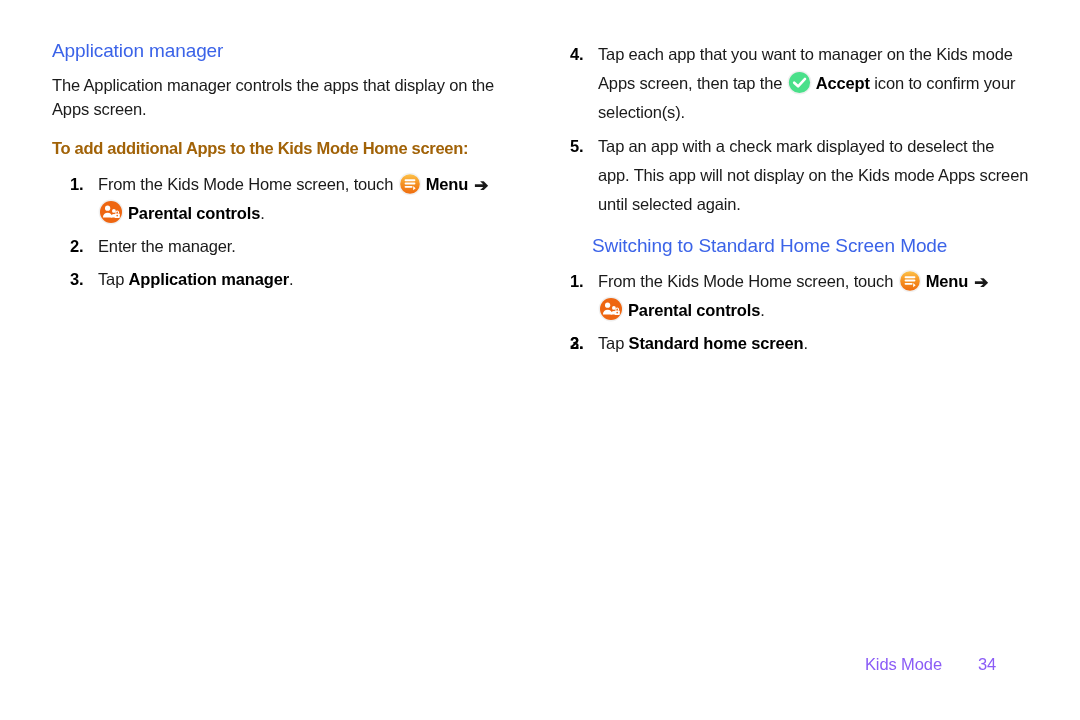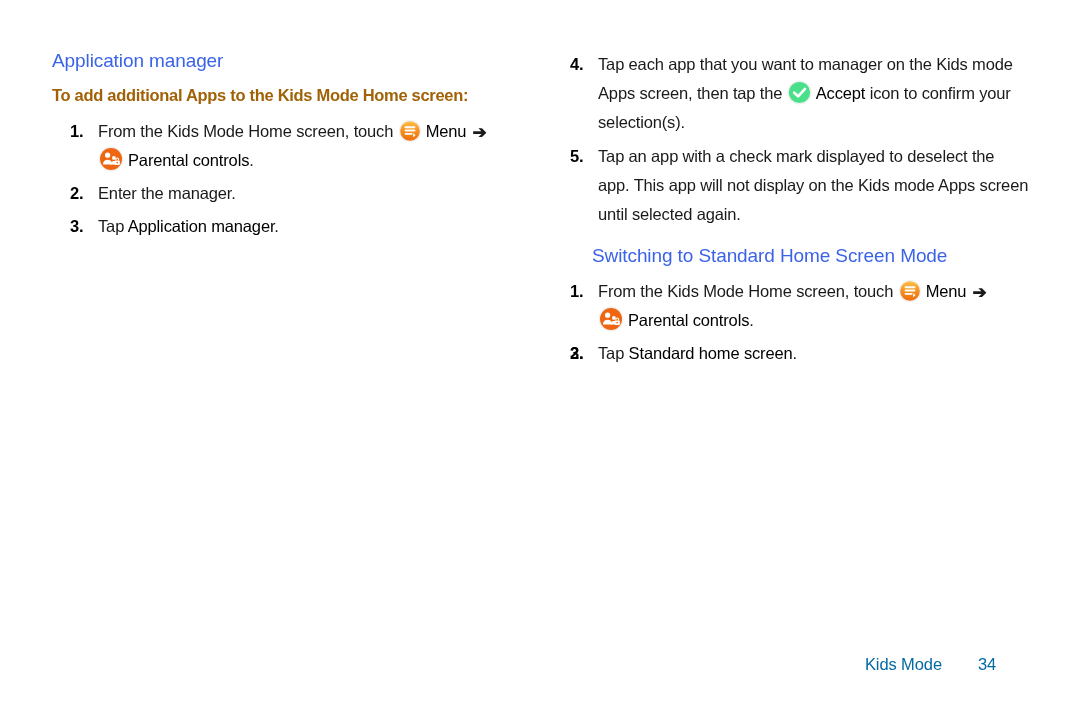--- a/index.html
+++ b/index.html
@@ -17,21 +17,21 @@
   }
 
   .page {
     position: relative;
     width: 1080px;
     height: 720px;
   }
 
   .column {
     position: absolute;
-    top: 50px;
+    top: 40px;
     width: 478px;
   }
   .col-left  { left: 52px; }
   .col-right { left: 552px; }
 
   
   .section-heading {
     color: #3b63e8;
     font-size: 19px;
     font-weight: 400;
@@ -76,21 +76,21 @@
   }
   ol.steps > li .num {
     position: absolute;
     left: 18px;
     top: 0;
     font-weight: bold;
     font-size: 16.5px;
     color: #000;
   }
   .step-text { display: inline; }
-  b, .b { font-weight: normal; color: #000; }
+  b, .b { font-weight: bold; color: #000; }
 
   .arrow {
     font-weight: bold;
     font-size: 17px;
     display: inline-block;
     transform: translateY(1px);
   }
 
   
   .icon {
@@ -104,35 +104,36 @@
   
   .footer {
     position: absolute;
     left: 0;
     top: 655px;
     width: 1080px;
     text-align: right;
     padding-right: 80px;
     box-sizing: border-box;
     font-size: 16.5px;
-    color: #0369a1;
+    color: #8b5cf6;
     letter-spacing: -0.1px;
   }
   .footer .fname { margin-right: 36px; }
   .footer .fpage { display: inline-block; min-width: 22px; text-align: left; }
 </style>
 </head>
 <body>
 
 <div class="page">
 
   <div class="column col-left">
 
     <h2 class="section-heading">Application manager</h2>
 
+    <p class="body">The Application manager controls the apps that display on the Apps screen.</p>
 
 
     <p class="lead-in">To add additional Apps to the Kids Mode Home screen:</p>
 
     <ol class="steps">
 
       <li>
         <span class="num">1.</span>
         <span class="step-text">
           <span>From the Kids Mode Home screen, touch </span><span class="icon icon-gap-r"><svg width="24" height="24" viewBox="0 0 24 24">

